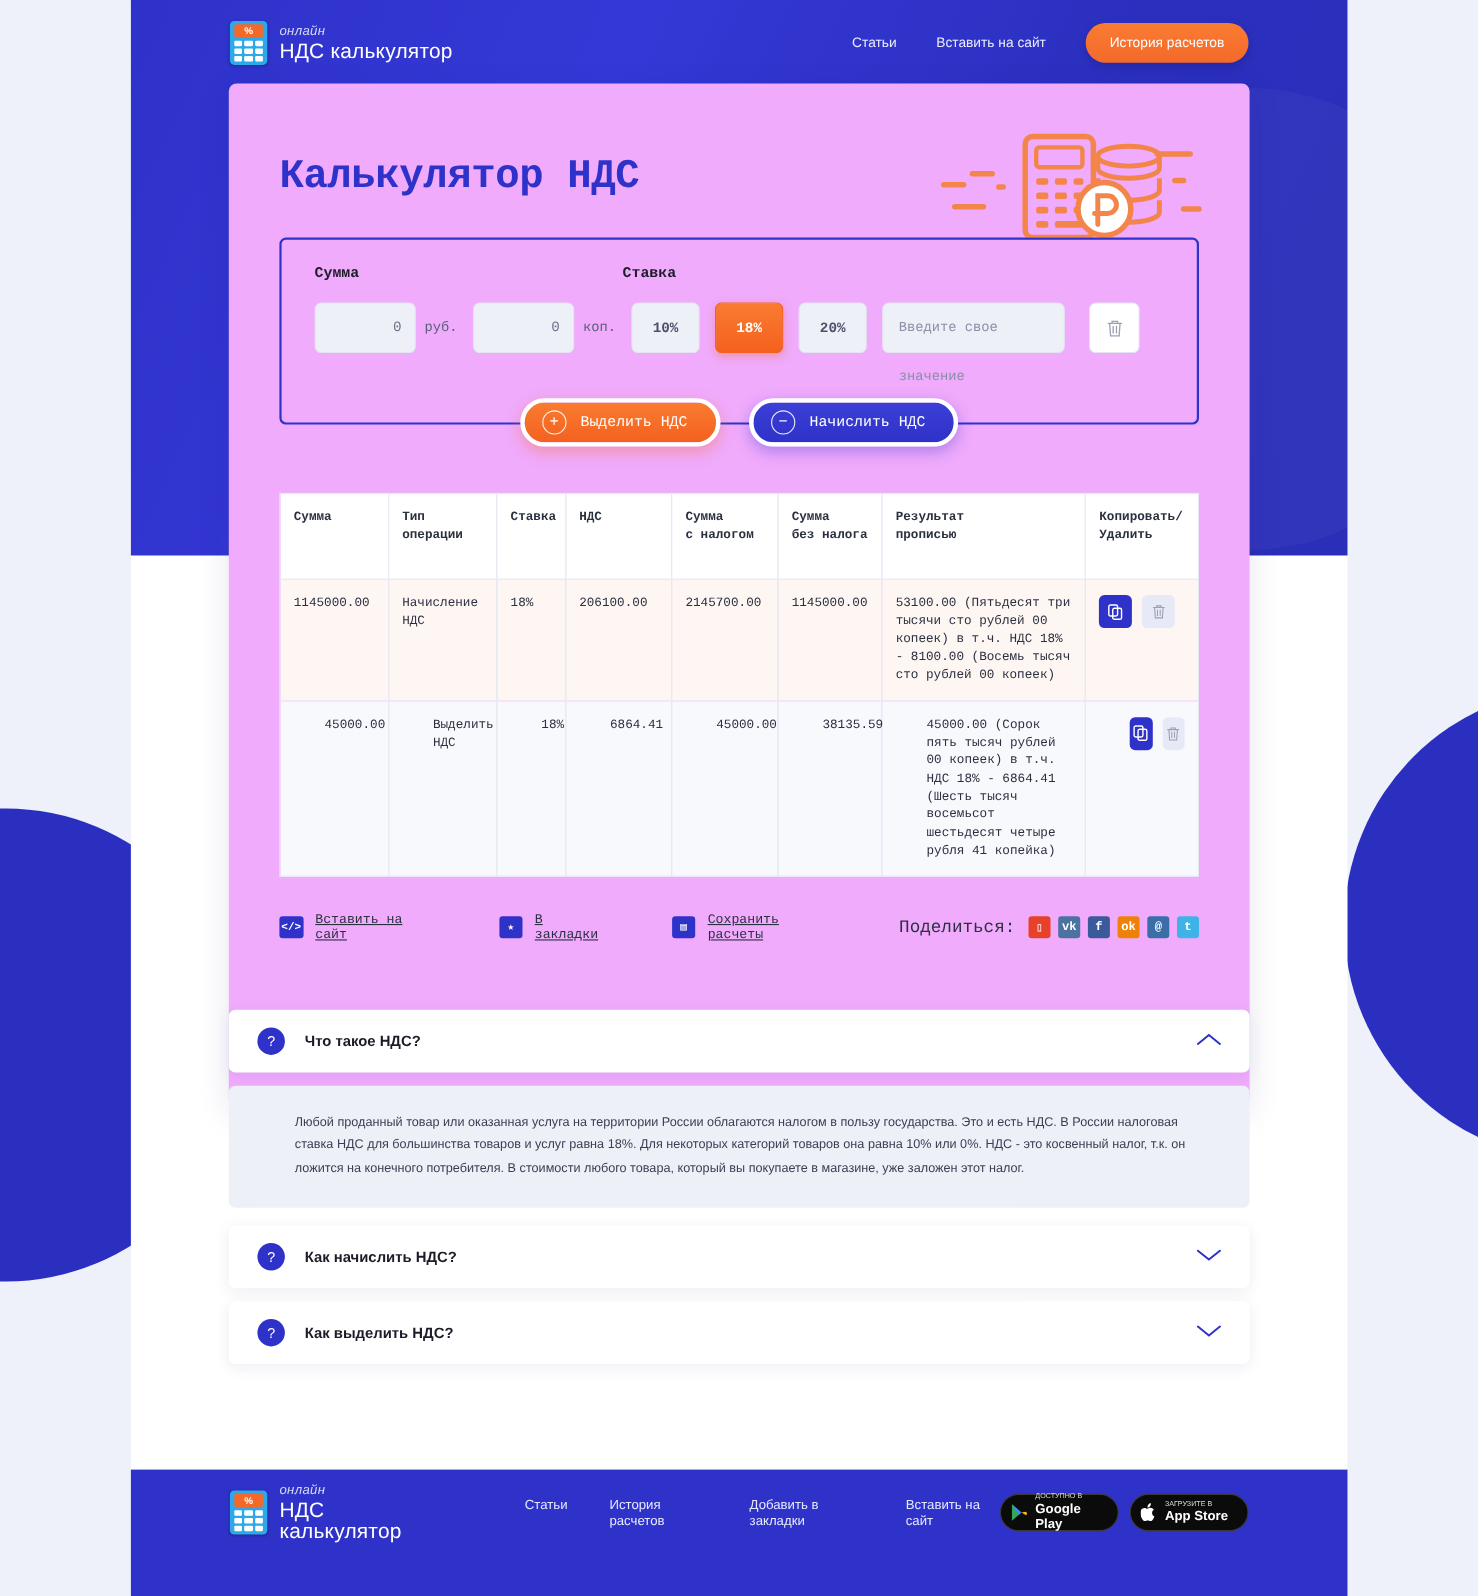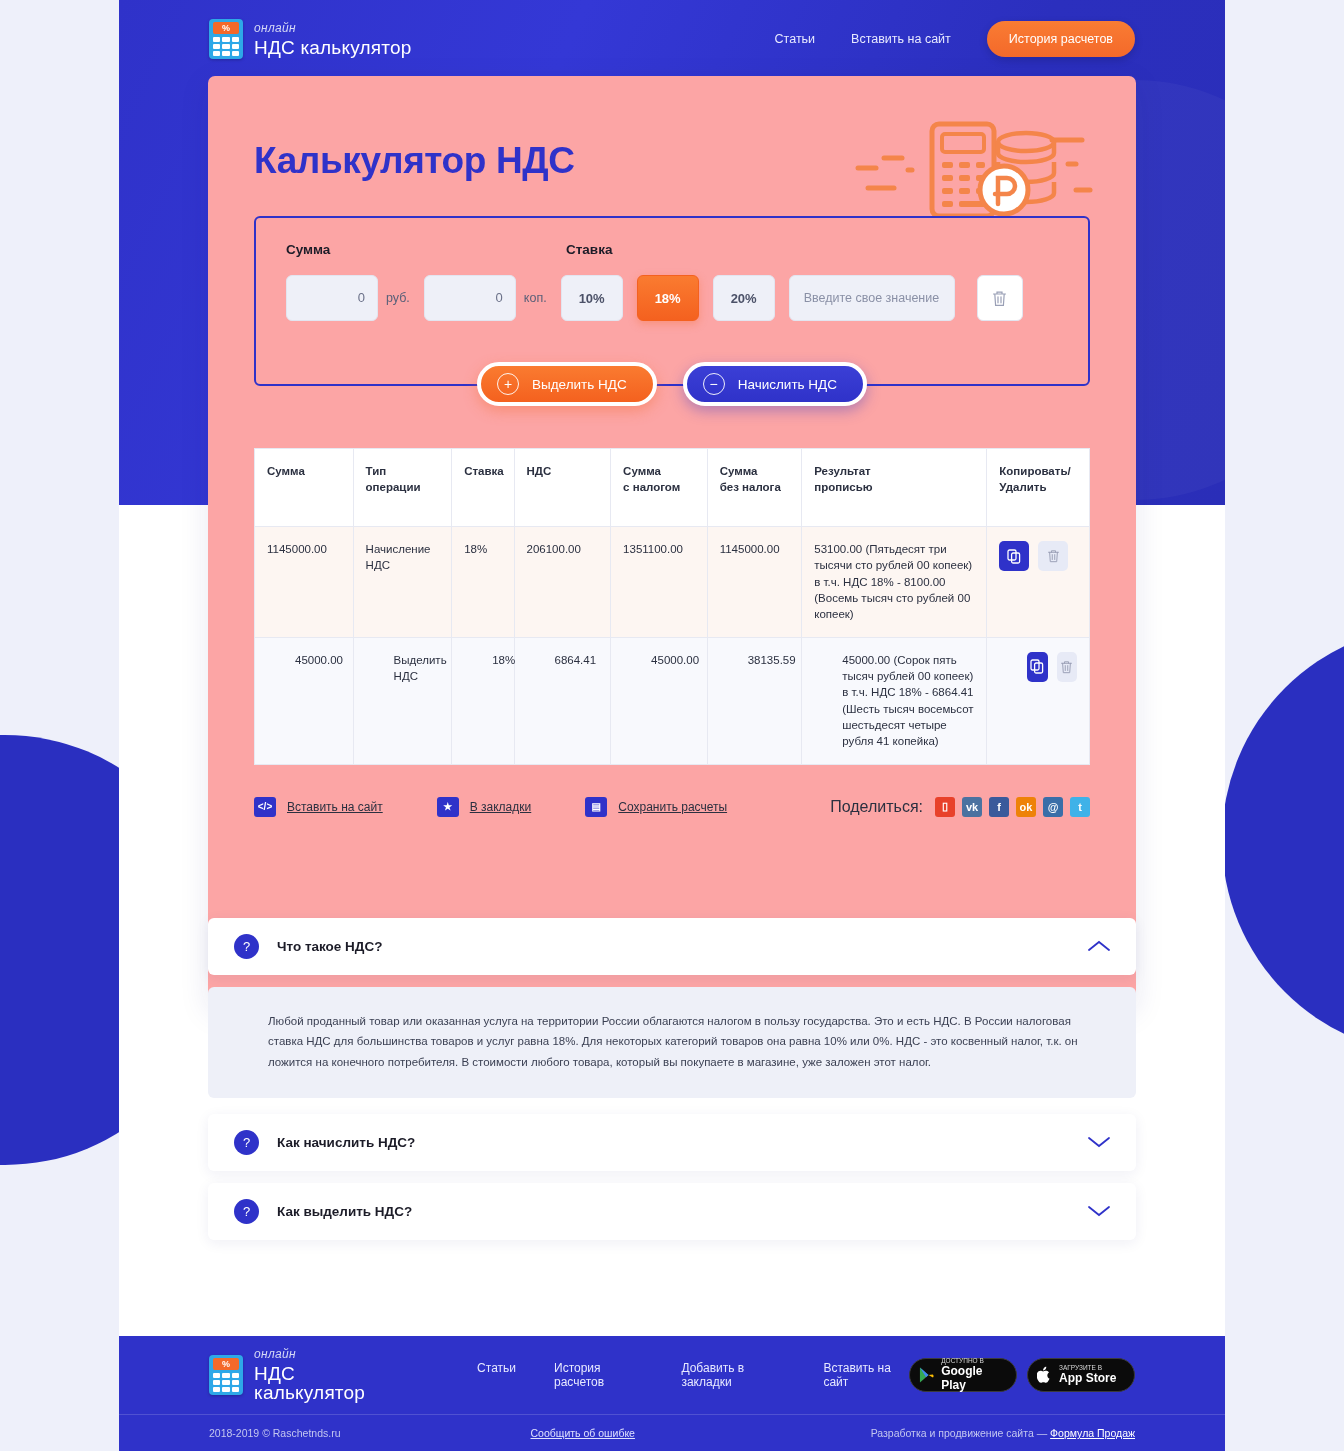--- a/index.html
+++ b/index.html
@@ -84,24 +84,25 @@
   .nav .cta {
     background: linear-gradient(180deg,#f97c33 0%, #f4692a 100%);
     color: #fff; padding: 11px 22px; border-radius: 20px;
     font-size: 12.5px; box-shadow: 0 3px 9px rgba(0,0,0,.16);
   }
 
   
   .card {
     position: absolute; left: 208px; top: 76px;
     width: 928px; height: 929px;
-    background: #fca5a5; border-radius: 7px;
+    background: #f0abfc; border-radius: 7px;
     box-shadow: 0 8px 30px rgba(30,34,120,.10);
     z-index: 4;
     padding: 44px 46px 0 46px;
+    font-family: Liberation Mono, monospace;
   }
   .card-head { position: relative; height: 96px; }
   .page-title {
     font-size: 37px; color: #2f32c9; font-weight: bold; letter-spacing: -.4px;
     padding-top: 20px;
   }
   .hero-ill { position: absolute; right: -4px; top: -2px; width: 240px; height: 98px; }
 
   
   .calc-panel {
@@ -372,21 +373,21 @@
           <th class="col-6">Результат<br>прописью</th>
           <th class="col-7">Копировать/<br>Удалить</th>
         </tr>
       </thead>
       <tbody>
         <tr class="r1">
           <td>1145000.00</td>
           <td>Начисление НДС</td>
           <td>18%</td>
           <td>206100.00</td>
-          <td>1351100.00</td>
+          <td>2145700.00</td>
           <td>1145000.00</td>
           <td>53100.00 (Пятьдесят три тысячи сто рублей 00 копеек) в т.ч. НДС 18% - 8100.00 (Восемь тысяч сто рублей 00 копеек)</td>
           <td>
             <div class="cell-btns">
               <div class="btn-copy">
                 <svg width="14" height="15" viewBox="0 0 14 15" fill="none" stroke="#fff" stroke-width="1.3">
                   <rect x="1" y="1" width="8" height="10" rx="1.5"></rect>
                     <rect x="4.6" y="4" width="8" height="10" rx="1.5"></rect>
                 </svg>
               </div>
@@ -530,20 +531,15 @@
           <svg width="15" height="18" viewBox="0 0 15 18" fill="#fff">
             <path d="M10.3 9.4c0-2 1.6-2.9 1.7-3-1-1.4-2.4-1.6-2.9-1.6-1.2-.1-2.4.7-3 .7-.6 0-1.6-.7-2.6-.7-1.3 0-2.6.8-3.2 2-1.4 2.4-.4 6 1 8 .7 1 1.5 2 2.5 2 1 0 1.4-.6 2.6-.6s1.5.6 2.6.6c1.1 0 1.8-1 2.4-2 .8-1.1 1.1-2.2 1.1-2.3-.1 0-2.2-.8-2.2-3.1zM8.5 3.3c.5-.7.9-1.6.8-2.6-.8 0-1.8.5-2.4 1.2-.5.6-.9 1.6-.8 2.5.9.1 1.8-.4 2.4-1.1z"></path>
           </svg>
           <span class="s-tx">
             <span class="s-sm">Загрузите в</span>
             <span class="s-bg">App Store</span>
           </span>
         </div>
       </div>
     </div>
-    <div class="f-bottom">
-      <span class="c">2018-2019 © Raschetnds.ru</span>
-      <a href="#" class="mid">Сообщить об ошибке</a>
-      <span class="right"><span>Разработка и продвижение сайта — </span><u>Формула Продаж</u></span>
-    </div>
   </div>
 
 </div>
 
 </body></html>

